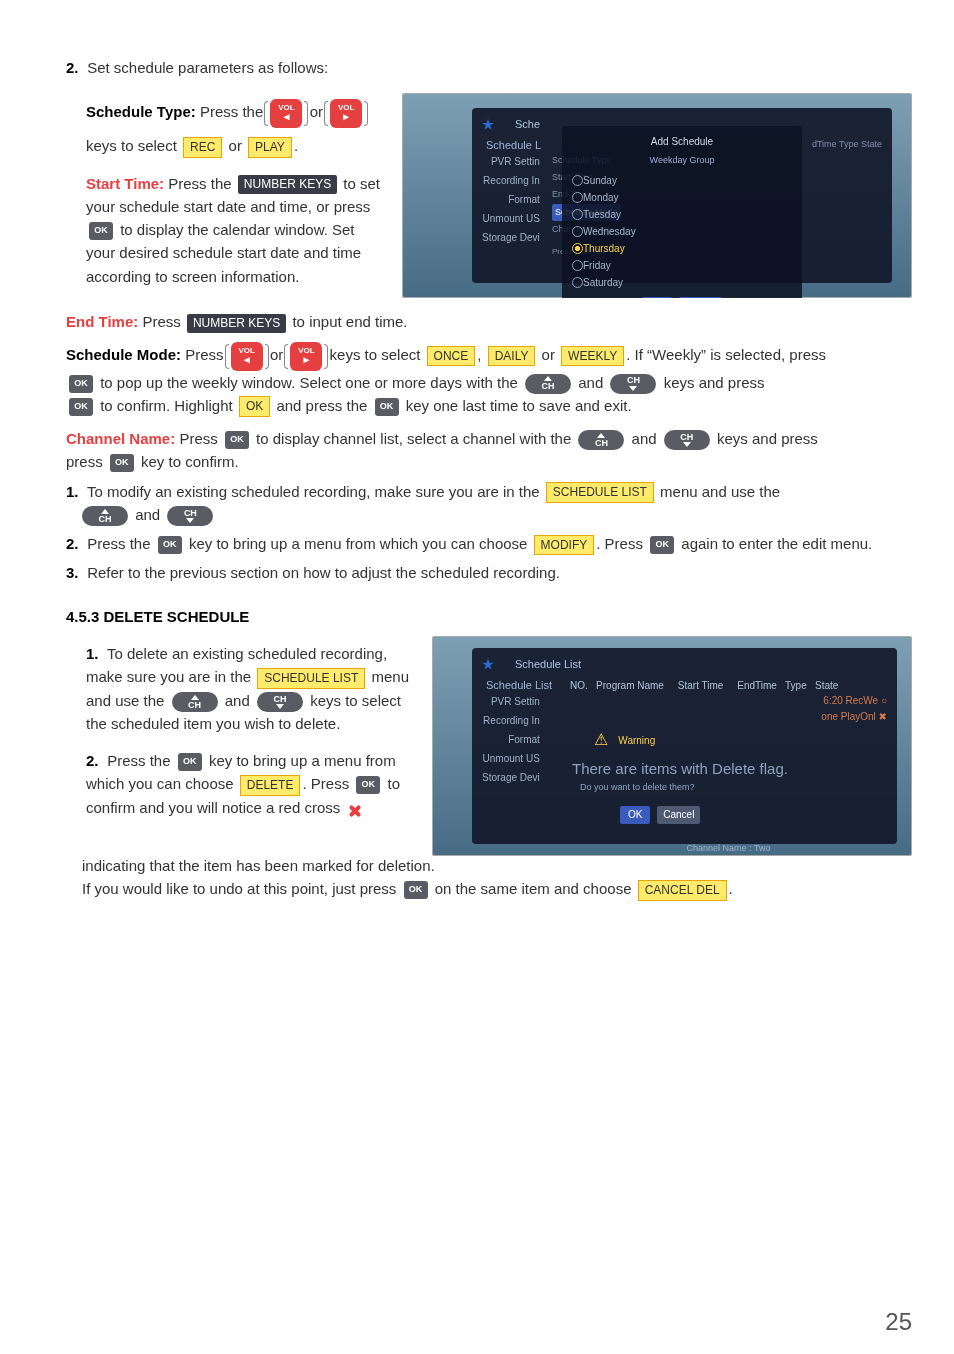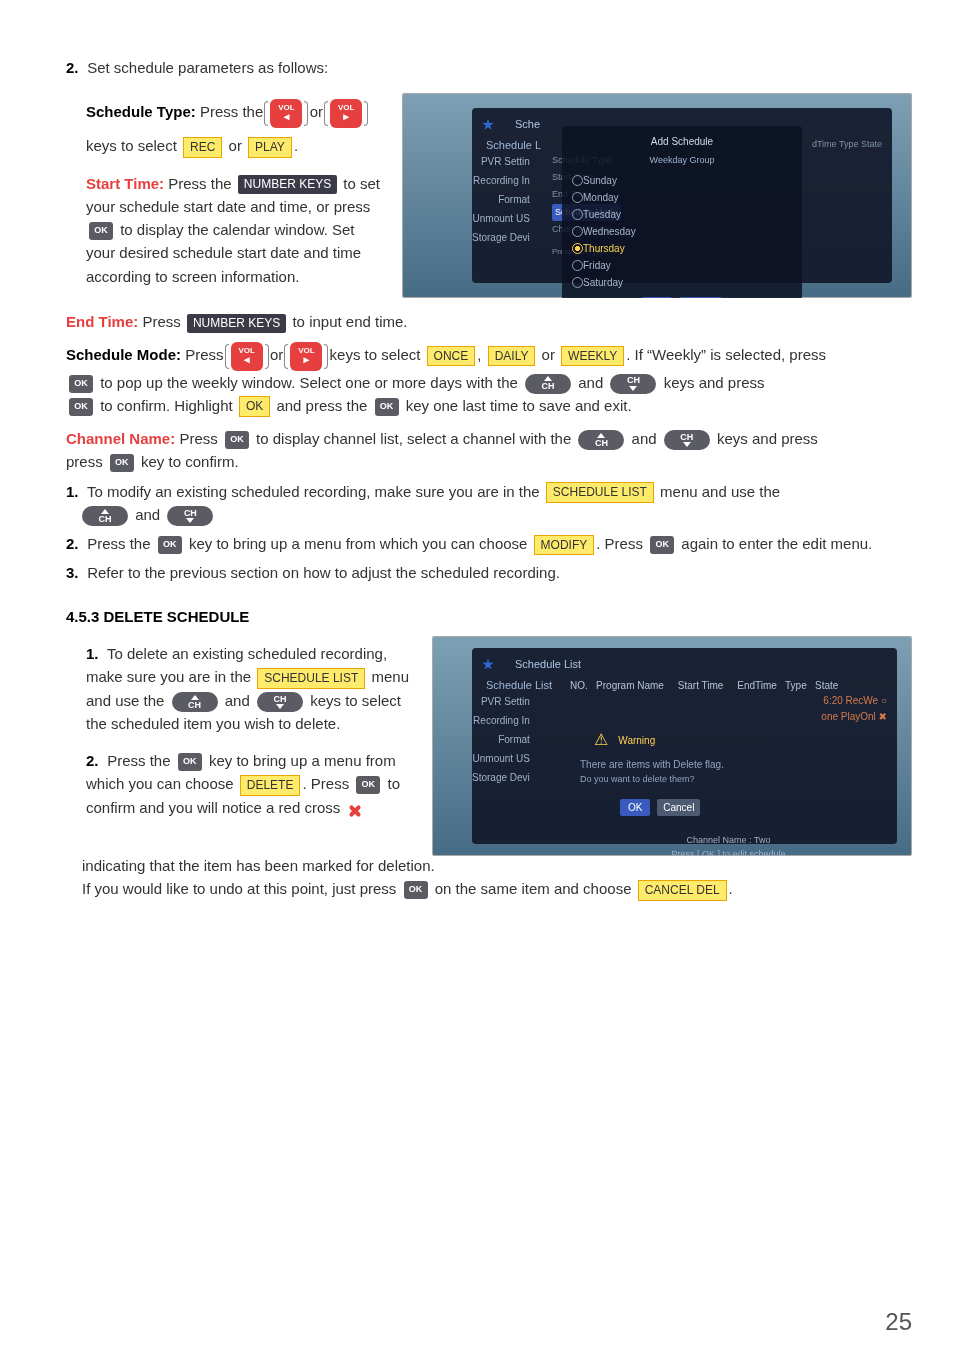--- a/index.html
+++ b/index.html
@@ -29,21 +29,21 @@
   .rounded-dark .stack{display:flex;flex-direction:column;align-items:center;line-height:.9;}
   .yellow{display:inline-block;background:var(--yellow);border:1px solid var(--yellow-border);border-radius:0;padding:0 6px;font-size:12px;color:#333;margin:0 2px;vertical-align:middle;}
   .bluebox{display:inline-block;background:var(--blue-box);color:#fff;border-radius:2px;padding:0 6px;font-size:12px;margin:0 2px;vertical-align:middle;}
   .strong{font-weight:800;color:#000;}
   .two-col{display:flex;gap:18px;align-items:flex-start;}
   .left-col{flex:1;}
   .scrshot{width:510px;height:205px;background:linear-gradient(#7ea0b4,#466b84);border-radius:3px;box-shadow:0 0 0 1px #aaa inset;position:relative;overflow:hidden;font-size:10px;color:#cbd7e4;}
   .scrshot.small{width:480px;height:220px;}
   .tv-overlay{position:absolute;left:70px;top:15px;right:20px;bottom:15px;background:rgba(18,24,42,.92);border-radius:4px;padding:8px 10px;}
   .tv-title{color:#afc5e1;font-size:11px;margin-bottom:4px;display:inline-flex;align-items:center;gap:17px;}
-  .tv-sidebar{position:absolute;left:0;top:44px;text-align:right;line-height:1.9;color:#9fb2c8;}
+  .tv-sidebar{position:absolute;left:10px;top:44px;text-align:right;line-height:1.9;color:#9fb2c8;}
   .tv-popup{position:absolute;right:90px;top:18px;width:220px;background:rgba(12,18,34,.85);border-radius:4px;padding:8px 10px;}
   .tv-popup .ttl{color:#d0d8e6;font-size:10px;text-align:center;margin-bottom:4px;}
   .tv-popup .row{color:#a7b6cc;line-height:1.7;display:flex;align-items:center;}
   .radio{width:9px;height:9px;border:1px solid #8fa3bf;border-radius:50%;}
   .radio.sel{background:radial-gradient(#ffd34d 40%,transparent 42%);border-color:#ffd34d;}
   .btn-ok{display:inline-block;background:#3a5bbd;color:#fff;padding:1px 8px;font-size:10px;border-radius:2px;margin:6px 4px 0 0;}
   .btn-cancel{display:inline-block;background:#3a5bbd;color:#fff;padding:1px 6px;font-size:10px;border-radius:2px;}
   .red-x{display:inline-block;width:16px;height:16px;position:relative;vertical-align:middle;margin:0 3px;}
   .red-x::before,.red-x::after{content:"";position:absolute;left:1px;right:1px;top:50%;height:4px;background:var(--red);border-radius:2px;}
   .red-x::before{transform:rotate(45deg);}
@@ -326,21 +326,21 @@
           <div>Storage Devi</div>
         </div>
         <div class="ss2-table" style="position:absolute;left:98px;top:30px;right:10px">
           <div style="white-space:pre">NO.   Program Name     Start Time     EndTime   Type   State</div>
           <div style="text-align:right;color:#d67a4b">6:20   RecWe  ○</div>
           <div style="text-align:right;color:#d67a4b">one    PlayOnl  ✖</div>
           <div class="ss2-warn">
             <span class="tri-icon">⚠</span>
             <span>Warning</span>
           </div>
-          <div style="margin-left:10px;color:#8fa3bf;font-size:10px">There are items with Delete flag.</div>
+          <div style="margin-left:2px;color:#8fa3bf;font-size:15px">There are items with Delete flag.</div>
           <div style="margin-left:10px;color:#8fa3bf;font-size:9px">Do you want to delete them?</div>
           <div style="margin:6px 0 0 50px">
             <span class="btn-ok">OK</span>
             <span class="btn-cancel" style="background:#4e5a72">Cancel</span>
           </div>
           <div style="margin-top:18px;text-align:center;color:#9fb2c8;font-size:9px">Channel Name :    Two</div>
           <div style="text-align:center;color:#9fb2c8;font-size:9px">Press [ OK ] to edit schedule</div>
         </div>
       </div>
     </div>

